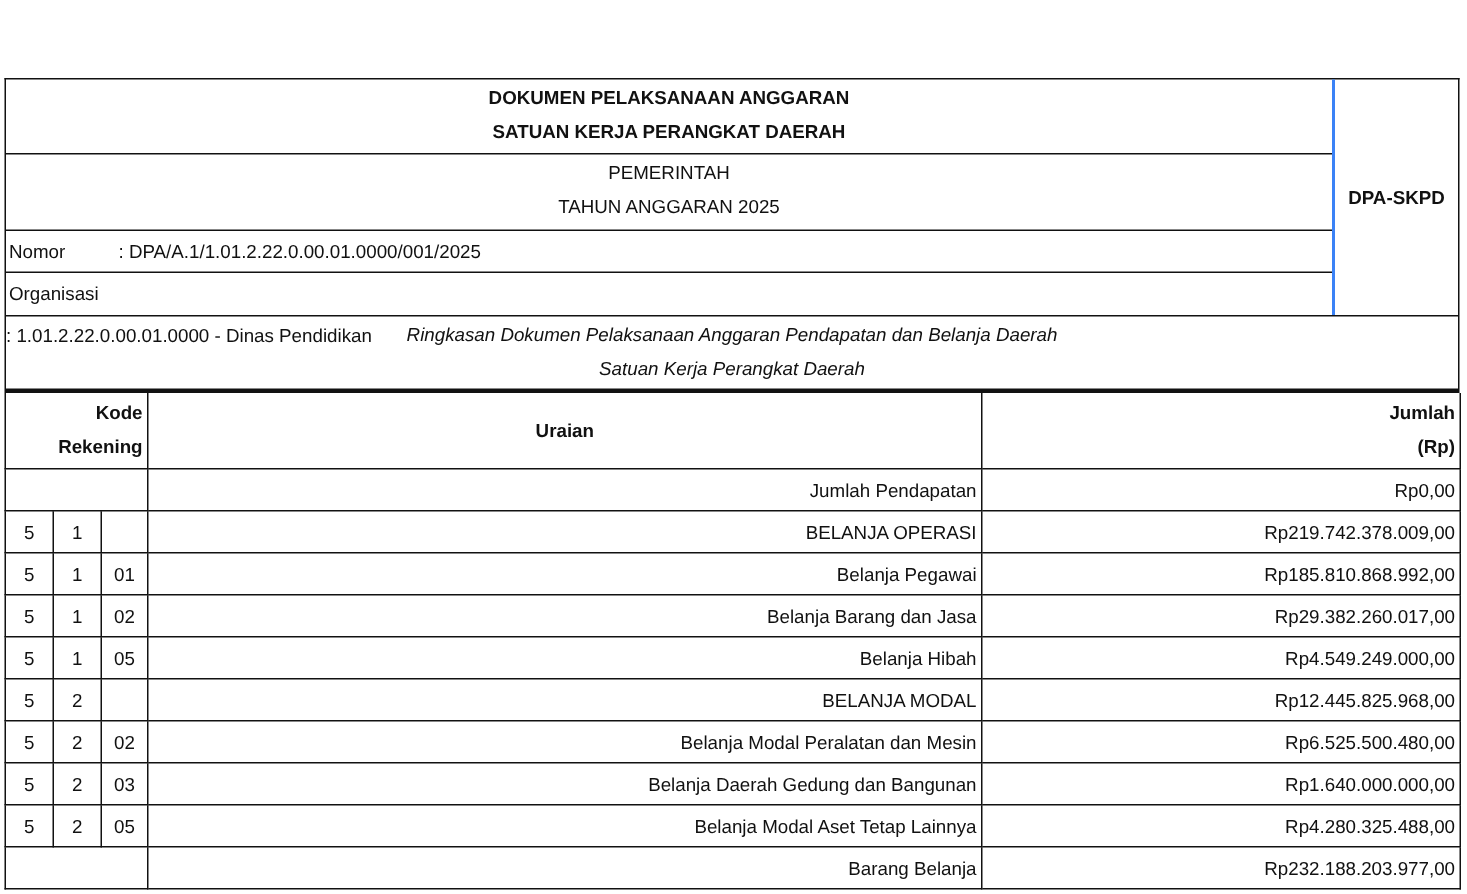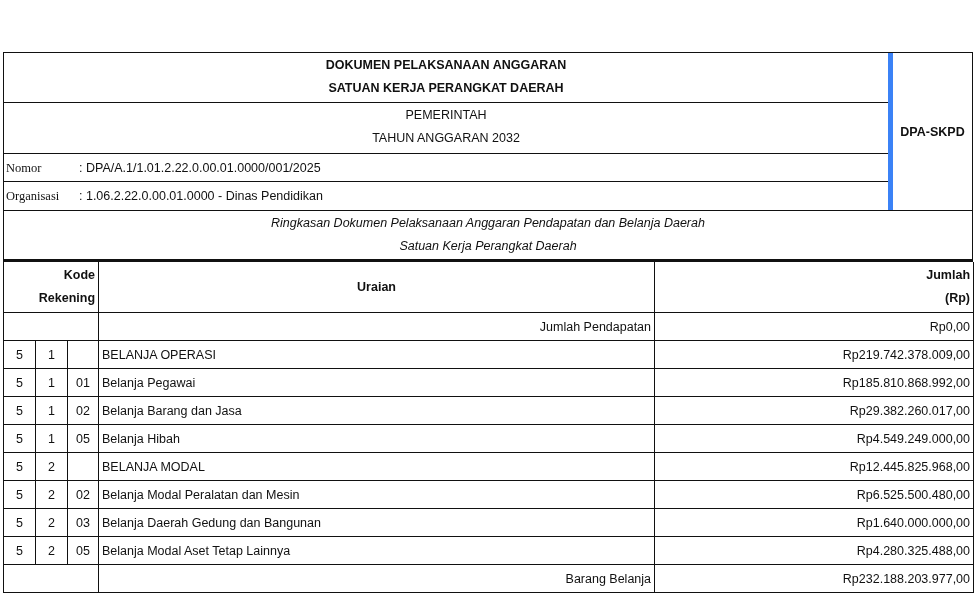--- a/index.html
+++ b/index.html
@@ -3,63 +3,63 @@
 <meta charset="utf-8">
 <style>
   html, body { margin: 0; padding: 0; background: #ffffff; }
   body { width: 978px; height: 596px; overflow: hidden; position: relative;
          font-family: "Liberation Sans", sans-serif; font-size: 12.5px; color: #111; }
   .doc { position: absolute; left: 3px; top: 52px; width: 970px; }
   .b { font-weight: bold; }
 
   
   .hdr { display: flex; border: 1px solid #111; border-bottom: none; }
-  .hdr-left { width: 884px; border-right: 5px solid #3b82f6; }
+  .hdr-left { width: 884px; border-right: 2px solid #3b82f6; }
   .hdr-right { flex: 1; display: flex; align-items: center; justify-content: center; font-weight: bold; text-align: right; }
   .hblk { border-bottom: 1px solid #111; text-align: center; }
   .hblk .ln { height: 23px; line-height: 23px; }
   .hblk1 { height: 50px; padding-top: 1px; box-sizing: border-box; }
   .hblk2 { height: 51px; padding-top: 1px; box-sizing: border-box; }
   .info { height: 28px; line-height: 28px; border-bottom: 1px solid #111; display: flex; box-sizing: border-box; }
-  .info:last-child { border-bottom: none; height: 28px; }
-  .info .lbl { width: 73px; padding-left: 2px; font-family: Liberation Serif, serif; }
+  .info:last-child { border-bottom: none; height: 28px; flex-direction: column; }
+  .info .lbl { width: 73px; padding-left: 2px; }
   .info .val { flex: 1; }
 
   .summary { border: 1px solid #111; border-bottom: 3px solid #111; text-align: center; height: 52px; box-sizing: border-box; padding-top: 1px; font-style: italic; }
   .summary .ln { height: 23px; line-height: 23px; }
 
   table { border-collapse: collapse; width: 970px; table-layout: fixed; }
-  td { border: 1px solid #111; padding: 0 3px; height: 27px; white-space: nowrap; overflow: hidden; }
+  td { border: 1px solid #111; padding: 0 3px; height: 27px; white-space: nowrap; overflow: hidden; text-align: right; }
   td.c { text-align: center; }
   td.r { text-align: right; }
   tr.head td { height: 50px; font-weight: bold; text-align: center; border-top: none; }
   tr.head .two div { height: 23px; line-height: 23px; text-align: right; }
   tr.bold td { font-weight: normal; }
 </style>
 </head>
 <body>
 
 <div class="doc">
   <div class="hdr">
     <div class="hdr-left">
       <div class="hblk hblk1 b">
         <div class="ln">DOKUMEN PELAKSANAAN ANGGARAN</div>
         <div class="ln">SATUAN KERJA PERANGKAT DAERAH</div>
       </div>
       <div class="hblk hblk2">
         <div class="ln">PEMERINTAH</div>
-        <div class="ln">TAHUN ANGGARAN 2032</div>
+        <div class="ln">TAHUN ANGGARAN 2025</div>
       </div>
       <div class="info">
         <span class="lbl">Nomor</span>
         <span class="val">: DPA/A.1/1.01.2.22.0.00.01.0000/001/2025</span>
       </div>
       <div class="info">
         <span class="lbl">Organisasi</span>
-        <span class="val">: 1.06.2.22.0.00.01.0000 - Dinas Pendidikan</span>
+        <span class="val">: 1.01.2.22.0.00.01.0000 - Dinas Pendidikan</span>
       </div>
     </div>
     <div class="hdr-right">DPA-SKPD</div>
   </div>
 
   <div class="summary">
     <div class="ln">Ringkasan Dokumen Pelaksanaan Anggaran Pendapatan dan Belanja Daerah</div>
     <div class="ln">Satuan Kerja Perangkat Daerah</div>
   </div>
 

